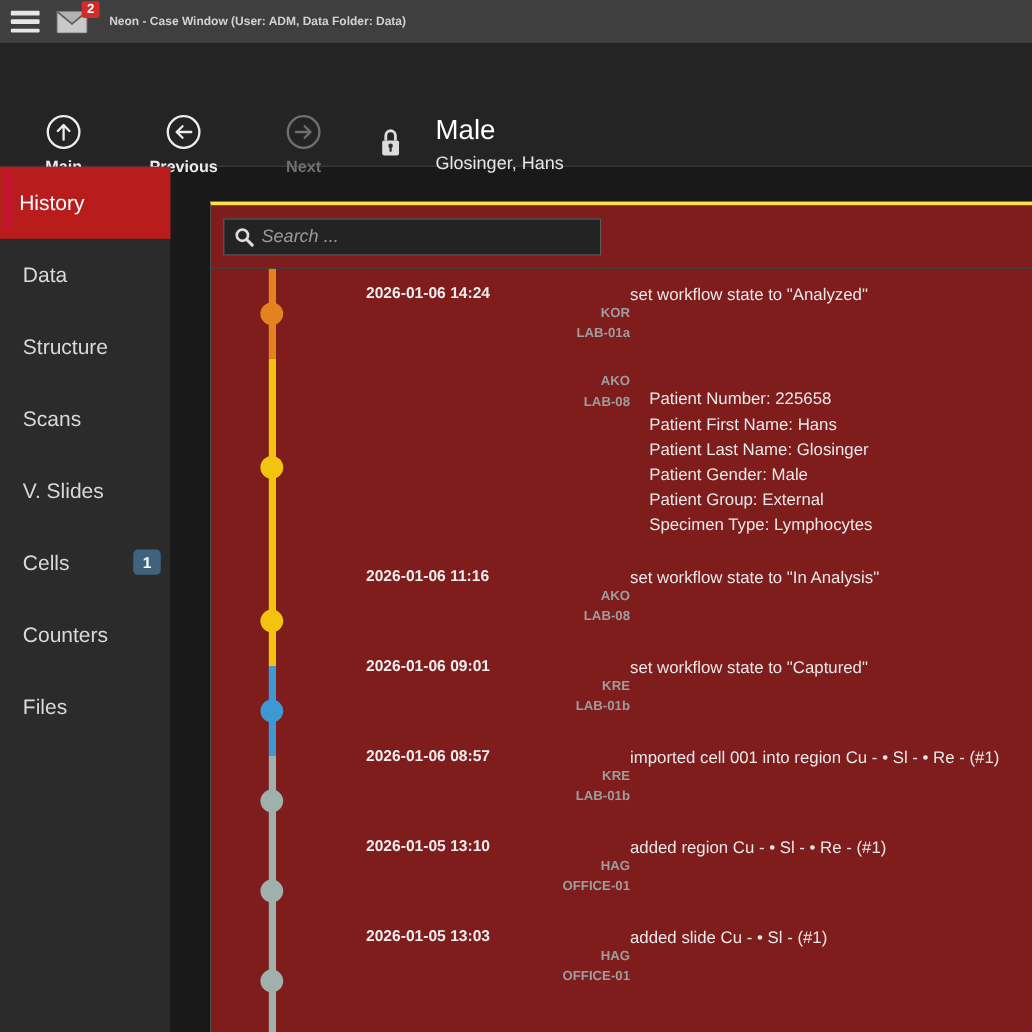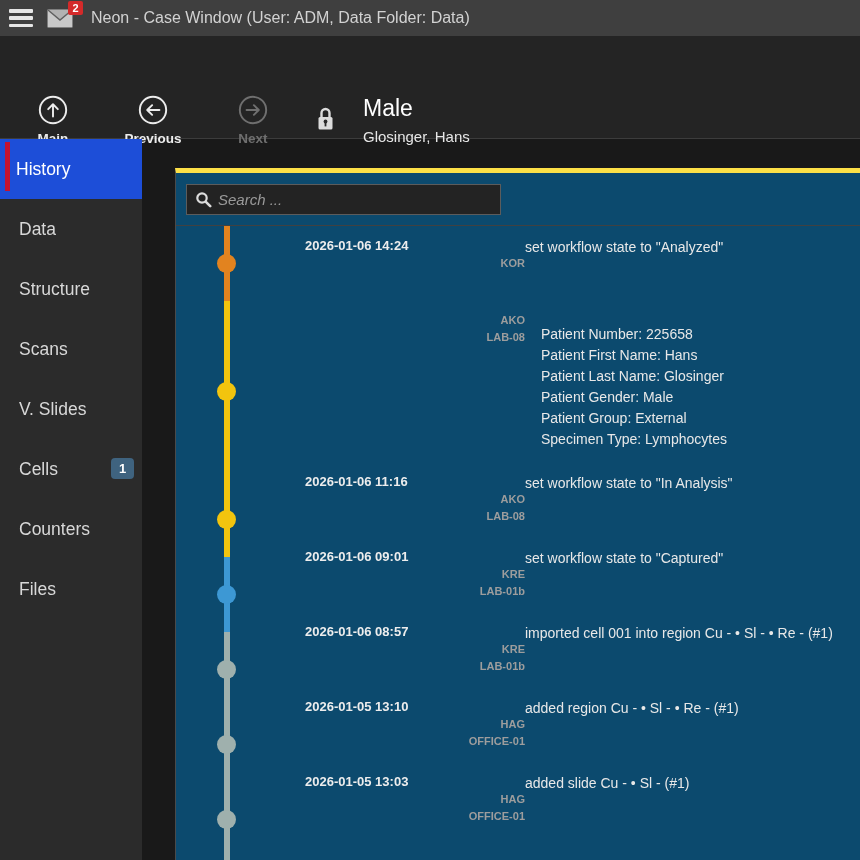--- a/index.html
+++ b/index.html
@@ -12,48 +12,48 @@
   
   .titlebar { position:absolute; left:0; top:0; width:100%; height:36px;
     background:#3f3f3f; display:flex; align-items:center; }
   .hamburger { margin-left:9px; width:24px; height:18px; display:flex;
     flex-direction:column; justify-content:space-between; cursor:pointer; }
   .hamburger span { display:block; height:3.5px; background:#e6e6e6; border-radius:1px; }
   .mail { position:relative; margin-left:14px; width:26px; height:19px; cursor:pointer; }
   .mail-badge { position:absolute; top:-8px; right:-10px; min-width:15px; height:14px;
     background:#d42a2a; color:#fff; font-size:11px; font-weight:700; line-height:14px;
     text-align:center; padding:0 2px; border-radius:2px; }
-  .win-title { margin-left:18px; color:#d2d2d2; font-size:16px; }
+  .win-title { margin-left:18px; color:#d2d2d2; font-size:10px;font-weight:bold; }
 
   
   .toolbar { position:absolute; left:0; top:36px; width:100%; height:103px;
     background:#242424; border-bottom:1px solid #3c3c3c; }
   .tool-btn { position:absolute; top:59px; width:84px; display:flex; flex-direction:column;
     align-items:center; gap:6px; color:#ececec; font-size:13.5px; font-weight:700;
     cursor:pointer; background:none; border:none; font-family:inherit; }
   .tool-btn.disabled { color:#6f6f6f; cursor:default; }
   .tool-btn svg { display:block; }
   .lock-wrap { position:absolute; left:317px; top:70px; cursor:pointer; }
   .case-title { position:absolute; left:363px; top:59px; font-size:23px; color:#ffffff; }
   .case-subtitle { position:absolute; left:363px; top:92px; font-size:15px; color:#e6e6e6; }
 
   
   .body { position:absolute; left:0; top:139px; right:0; bottom:0; }
   .sidebar { position:absolute; left:0; top:0; width:142px; height:100%; background:#2b2b2b; }
   .side-item { position:relative; height:60px; display:flex; align-items:center;
     padding-left:19px; color:#d8d8d8; font-size:17.5px; cursor:pointer; }
-  .side-item.selected { background:#1d4ed8; color:#ffffff;padding-left:16px; }
+  .side-item.selected { background:#b91c1c; color:#ffffff;padding-left:16px; }
   .active-bar { position:absolute; left:5px; top:3px; bottom:8px; width:5px; }
   .side-badge { position:absolute; right:8px; top:19px; width:23px; height:21px;
     color:#fff; font-size:13px; font-weight:700; border-radius:4px;
     text-align:center; line-height:21px; }
 
   
   .panel { position:absolute; left:175px; top:29px; right:0; bottom:0;
-    background:#0c4a6e; border-left:1px solid #4a4a4a; border-top:5px solid #fde047; }
+    background:#7f1d1d; border-left:1px solid #4a4a4a; border-top:3px solid #fde047; }
   .search-row { position:relative; height:53px; border-bottom:1px solid #414141; }
   .search-box { position:absolute; left:10px; top:11px; width:315px; height:31px;
     background:#232323; border:1px solid #5c5c5c; display:flex; align-items:center; }
   .search-box svg { margin:0 6px 0 8px; flex-shrink:0; }
   .search-box input { flex:1; background:transparent; border:none; outline:none;
     color:#dddddd; font-size:15px; font-family:inherit; height:100%; }
   .search-box input::placeholder { font-style:italic; color:#9a9a9a; }
 
   .timeline-area { position:absolute; left:0; top:53px; right:0; bottom:0; overflow:hidden; }
   .line-overlay { position:absolute; inset:0; pointer-events:none; }
@@ -193,20 +193,21 @@
             <div class="dot" style="top: 358.5px; background: rgb(61, 152, 212);"></div>
             <div class="dot" style="top: 433.5px; background: rgb(159, 176, 173);"></div>
             <div class="dot" style="top: 508.5px; background: rgb(159, 176, 173);"></div>
             <div class="dot" style="top: 583.5px; background: rgb(159, 176, 173);"></div>
           </div>
         <div class="entries">
             <div class="entry">
     <div class="meta">
       <div class="ts">2026-01-06 14:24</div>
       <div class="muser">KOR</div>
+      <div class="mstation">LAB-01a</div>
     </div>
     <div class="desc">
       <div>set workflow state to "Analyzed"</div>
 
     </div>
   </div>
             <div class="entry">
     <div class="meta">
       <div class="muser">AKO</div>
       <div class="mstation">LAB-08</div>

